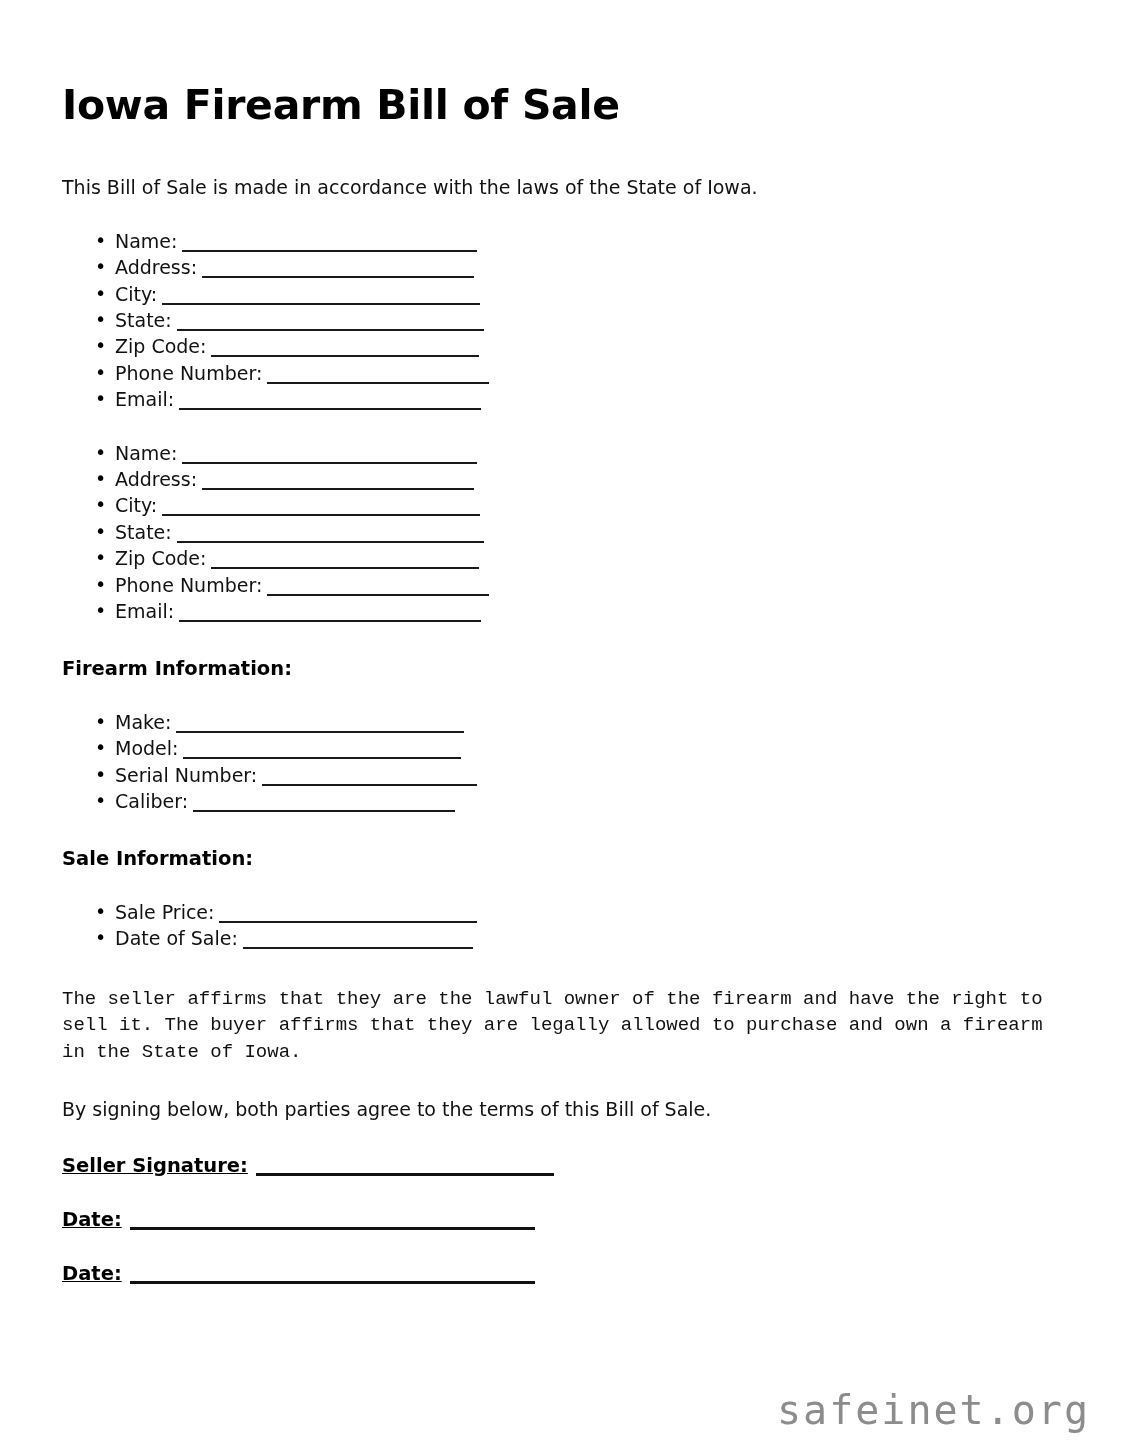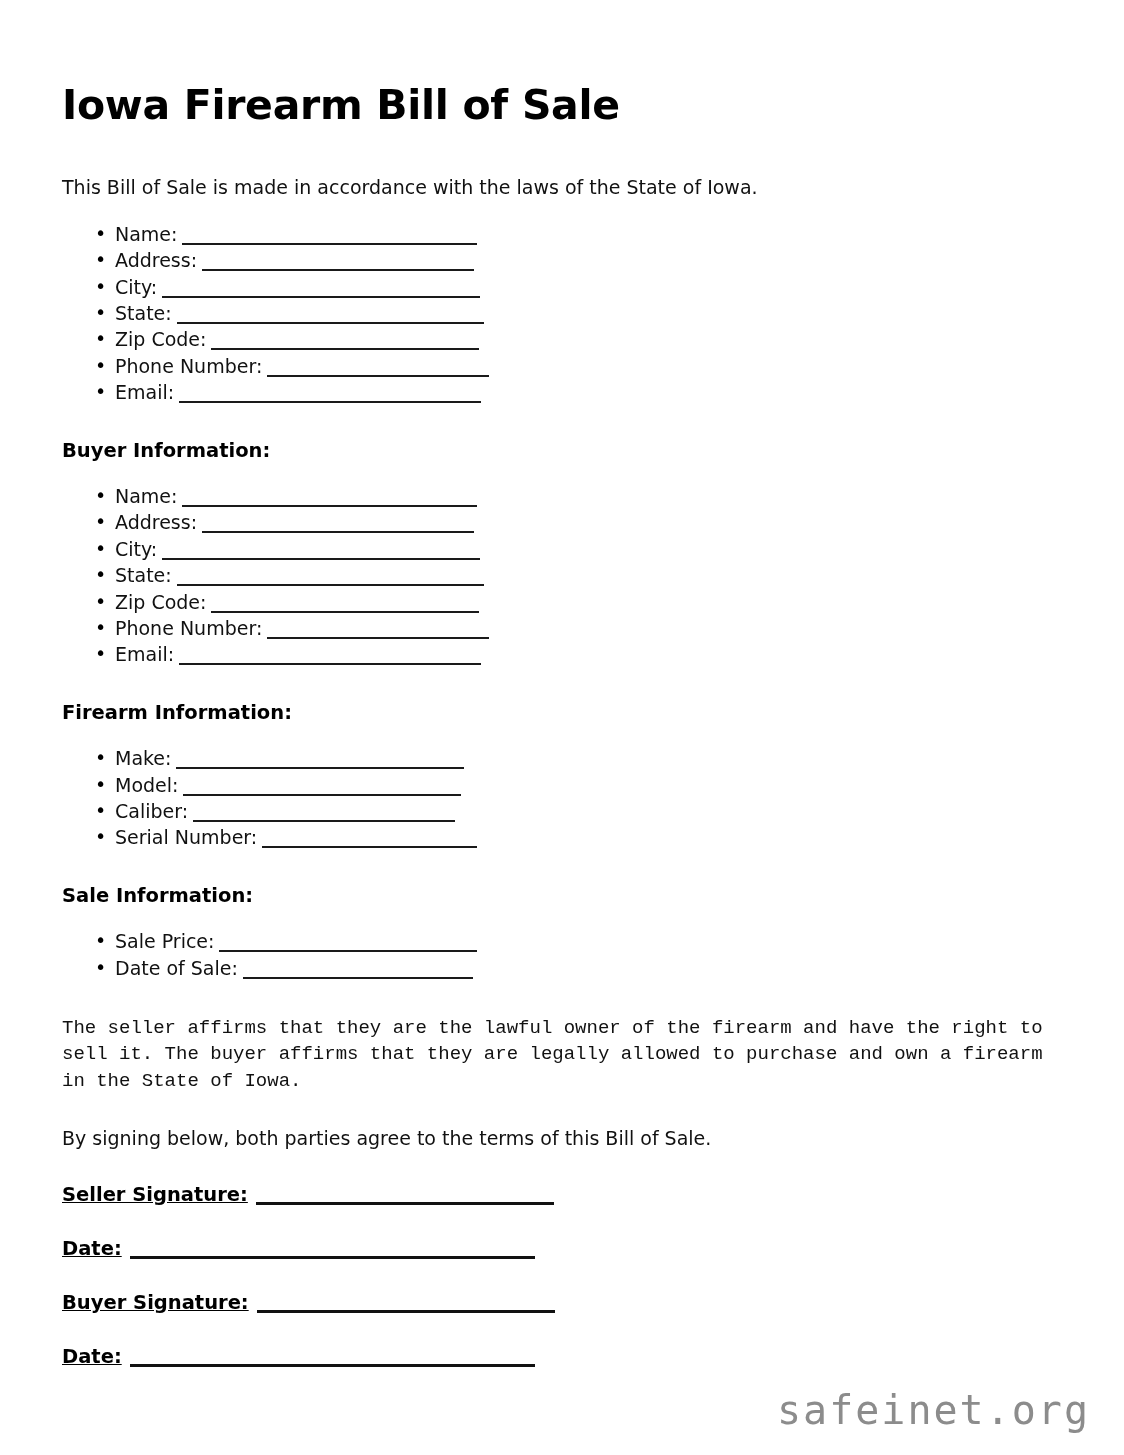--- a/index.html
+++ b/index.html
@@ -42,21 +42,21 @@
   h2.section-title {
     font-size: 19.5px;
     font-weight: bold;
     margin: 32px 0 0 0;
     line-height: 1.3;
     color: #000;
   }
 
   ul.field-list {
     list-style: none;
-    margin: 20px 0 0 0;
+    margin: 27px 0 0 0;
     padding: 0 0 0 33px;
   }
   ul.field-list li {
     font-size: 19px;
     line-height: 26.4px;
     white-space: nowrap;
     position: relative;
     padding-left: 20px;
     color: #111;
   }
@@ -132,51 +132,49 @@
   <ul class="field-list">
       <li><span class="field-label">Name:</span><span class="blank" style="width: 295px;"></span></li>
       <li><span class="field-label">Address:</span><span class="blank" style="width: 272px;"></span></li>
       <li><span class="field-label">City:</span><span class="blank" style="width: 318px;"></span></li>
       <li><span class="field-label">State:</span><span class="blank" style="width: 307px;"></span></li>
       <li><span class="field-label">Zip Code:</span><span class="blank" style="width: 268px;"></span></li>
       <li><span class="field-label">Phone Number:</span><span class="blank" style="width: 222px;"></span></li>
       <li><span class="field-label">Email:</span><span class="blank" style="width: 302px;"></span></li>
     </ul>
 
-  <h2 class="section-title">Buyer Information:</h2>
   <ul class="field-list">
       <li><span class="field-label">Name:</span><span class="blank" style="width: 295px;"></span></li>
       <li><span class="field-label">Address:</span><span class="blank" style="width: 272px;"></span></li>
       <li><span class="field-label">City:</span><span class="blank" style="width: 318px;"></span></li>
       <li><span class="field-label">State:</span><span class="blank" style="width: 307px;"></span></li>
       <li><span class="field-label">Zip Code:</span><span class="blank" style="width: 268px;"></span></li>
       <li><span class="field-label">Phone Number:</span><span class="blank" style="width: 222px;"></span></li>
       <li><span class="field-label">Email:</span><span class="blank" style="width: 302px;"></span></li>
     </ul>
 
   <h2 class="section-title">Firearm Information:</h2>
   <ul class="field-list">
       <li><span class="field-label">Make:</span><span class="blank" style="width: 288px;"></span></li>
       <li><span class="field-label">Model:</span><span class="blank" style="width: 278px;"></span></li>
+      <li><span class="field-label">Serial Number:</span><span class="blank" style="width: 215px;"></span></li>
       <li><span class="field-label">Caliber:</span><span class="blank" style="width: 262px;"></span></li>
-      <li><span class="field-label">Serial Number:</span><span class="blank" style="width: 215px;"></span></li>
     </ul>
 
   <h2 class="section-title">Sale Information:</h2>
   <ul class="field-list">
       <li><span class="field-label">Sale Price:</span><span class="blank" style="width: 258px;"></span></li>
       <li><span class="field-label">Date of Sale:</span><span class="blank" style="width: 230px;"></span></li>
     </ul>
 
   <p class="affirm">The seller affirms that they are the lawful owner of the firearm and have the right to sell it. The buyer affirms that they are legally allowed to purchase and own a firearm in the State of Iowa.</p>
 
   <p class="agree">By signing below, both parties agree to the terms of this Bill of Sale.</p>
 
   <div id="signature-block">
       <div class="sig-row"><span>Seller Signature:</span><span class="blank-bold" style="width: 298px;"></span></div>
       <div class="sig-row"><span>Date:</span><span class="blank-bold" style="width: 405px;"></span></div>
-      <div class="sig-row"><span>Buyer Signature:</span><span class="blank-bold" style="width: 298px;"></span></div>
       <div class="sig-row"><span>Date:</span><span class="blank-bold" style="width: 405px;"></span></div>
     </div>
 
   <div class="watermark" style="color: rgb(140, 140, 140); margin-top: 16px;">safeinet.org</div>
 
 </div>
 
 </body></html>

